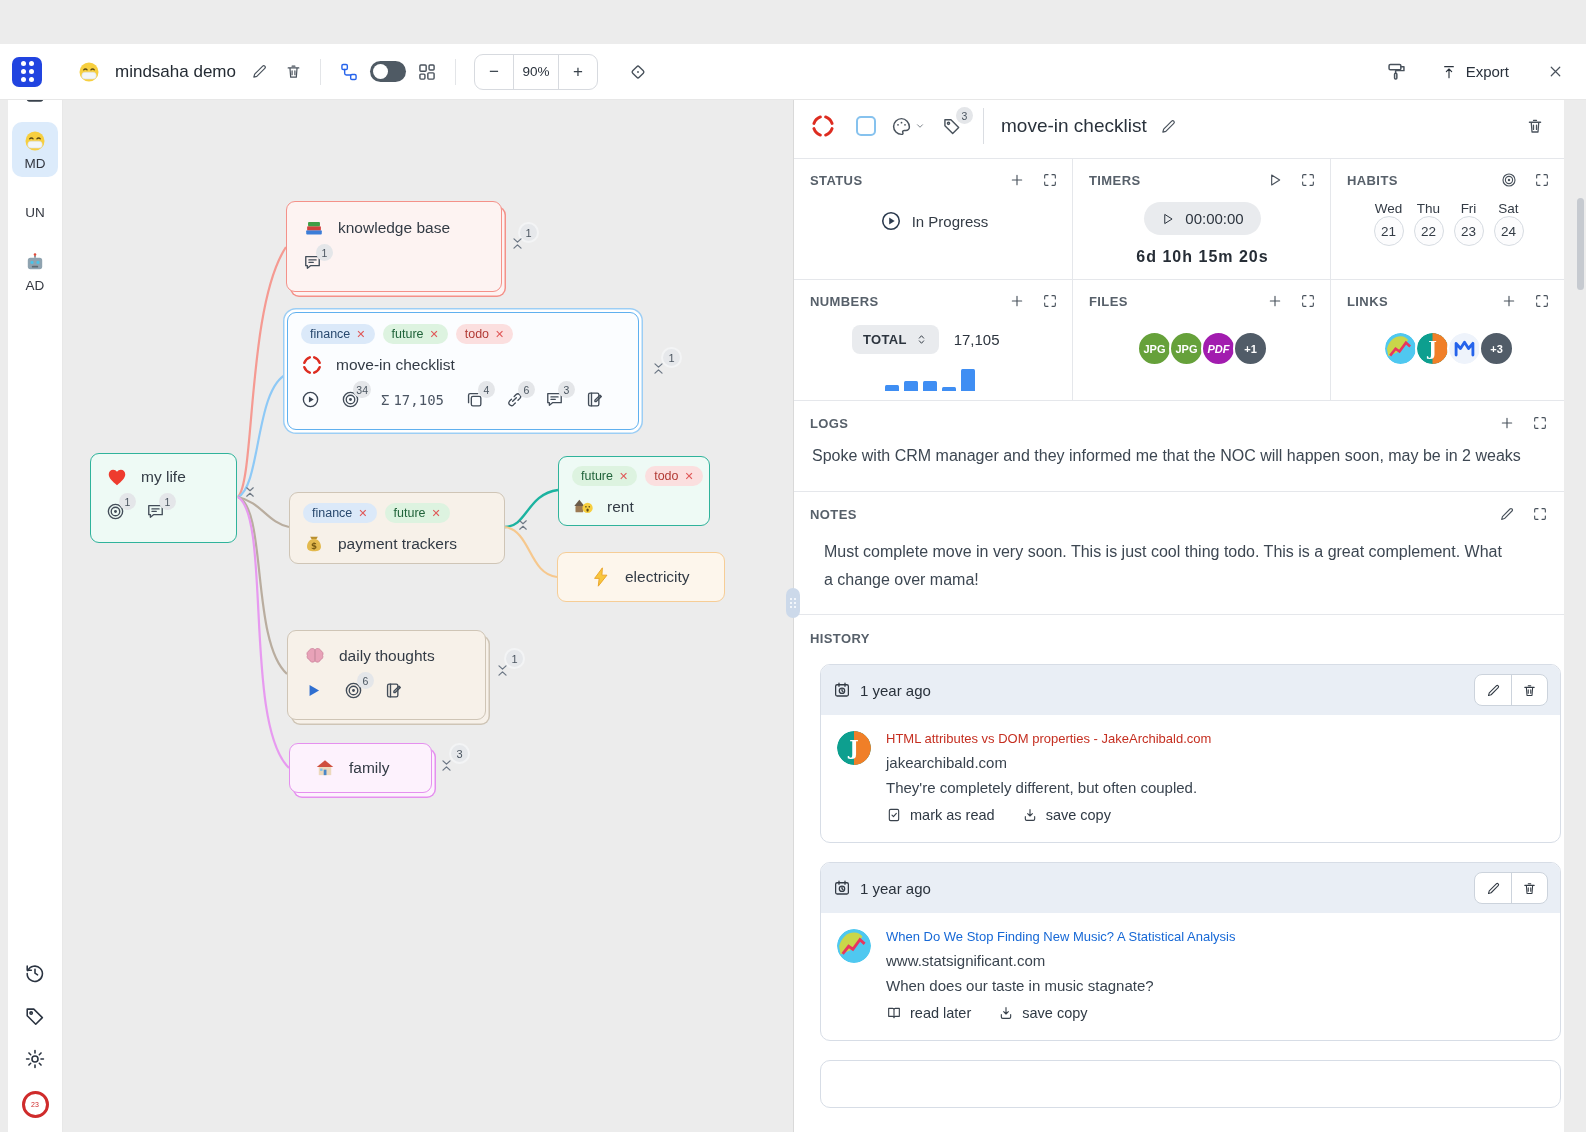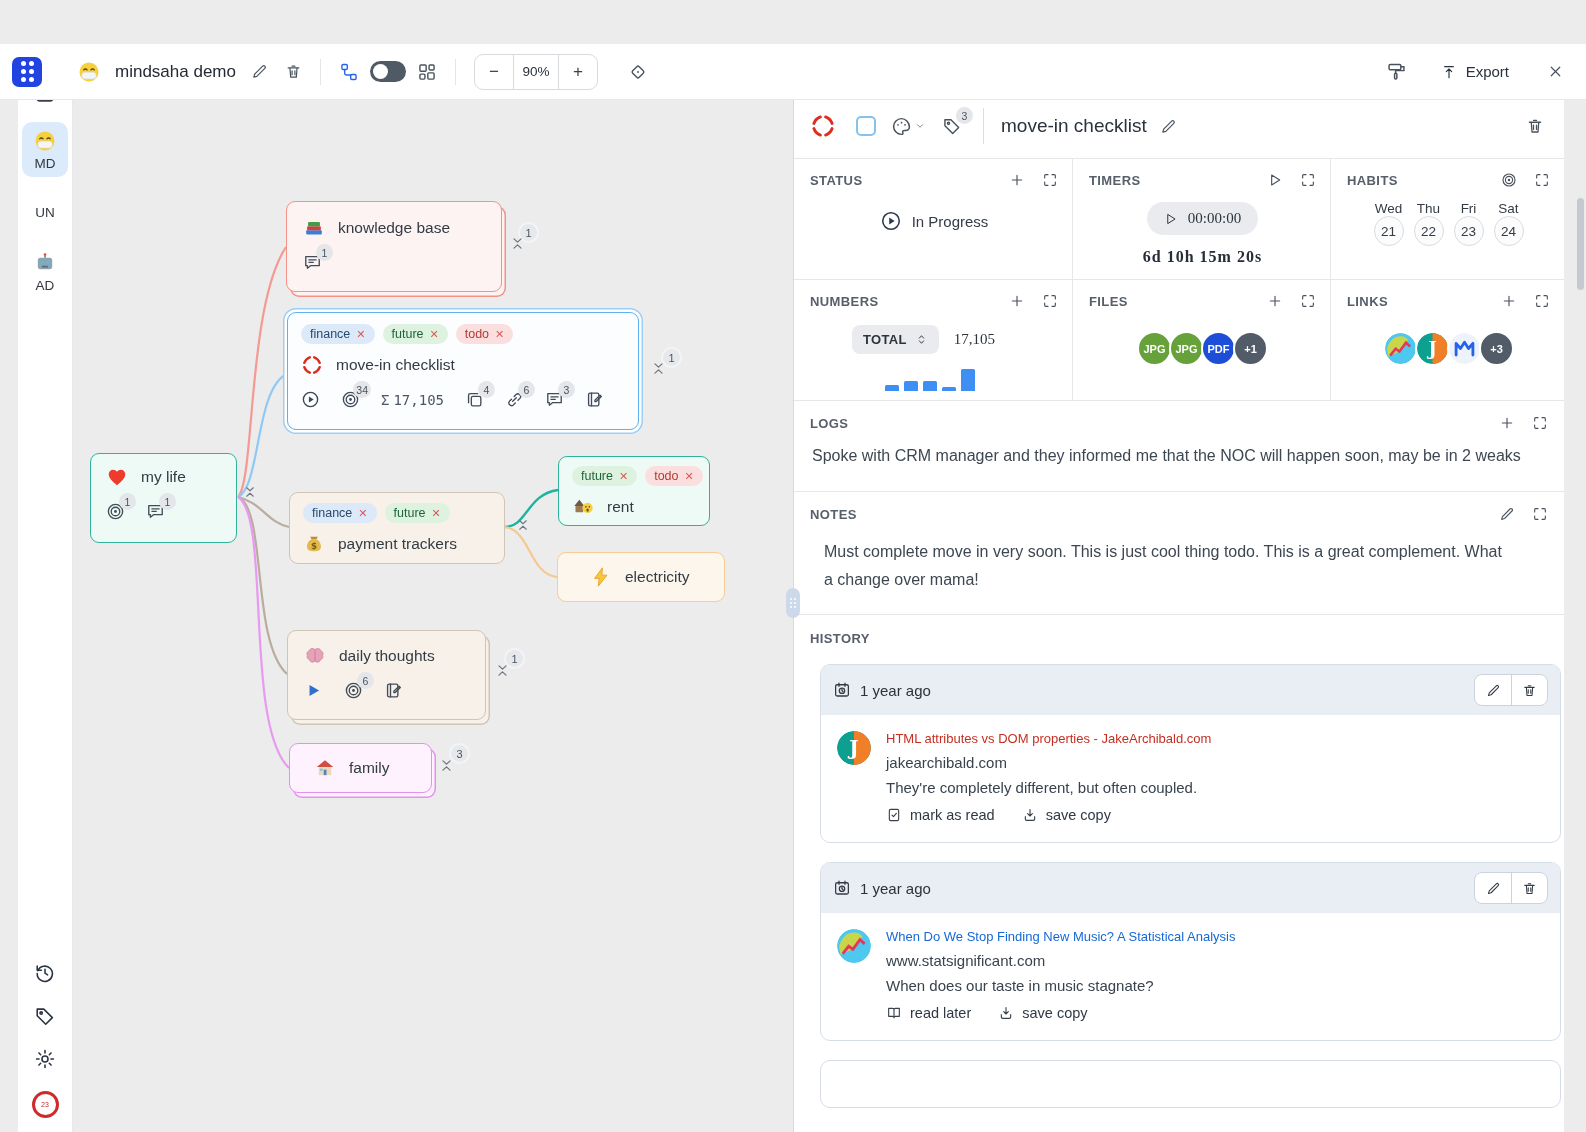--- a/index.html
+++ b/index.html
@@ -1,18 +1,18 @@
 <!DOCTYPE html>
 <html><head>
 <meta charset="utf-8">
 <style>
   * { margin:0; padding:0; box-sizing:border-box; }
   html,body { width:1586px; height:1132px; overflow:hidden; }
   body { font-family:"Liberation Sans", sans-serif; background:#ececec; color:#333b45; position:relative; }
-  .mono { font-family:Liberation Serif, serif; }
+  .mono { font-family:Liberation Sans, sans-serif; }
 
   .icn { display:inline-flex; align-items:center; justify-content:center; flex:0 0 auto; }
   .icn svg { width:100%; height:100%; display:block; }
 
   
   #topbar { position:absolute; top:0; left:0; width:1586px; height:56px; background:#fff; border-bottom:1px solid #e7e7e7; display:flex; align-items:center; z-index:30;margin-top:44px; }
   #app-logo { width:30px; height:30px; margin-left:12px; background:#2144e0; border-radius:7px; display:grid; grid-template-columns:repeat(2,5px); grid-template-rows:repeat(3,5px); gap:3px; align-content:center; justify-content:center; cursor:pointer; }
   #app-logo i { width:5px; height:5px; background:#fff; border-radius:50%; }
   .tb-emoji { width:24px; height:24px; margin-left:35px; }
   #map-title { font-size:17px; color:#242b33; margin-left:14px; }
@@ -22,21 +22,21 @@
   .switch { width:36px; height:21px; background:#4f5a64; border-radius:11px; position:relative; cursor:pointer; }
   .switch i { position:absolute; left:3px; top:3px; width:15px; height:15px; background:#fff; border-radius:50%; }
   #zoom-group { display:flex; align-items:stretch; height:36px; border:1px solid #d7dadf; border-radius:9px; overflow:hidden; background:#fff; }
   #zoom-group .zbtn { width:38px; display:flex; align-items:center; justify-content:center; font-size:17px; color:#39424c; cursor:pointer; }
   #zoom-level { width:46px; display:flex; align-items:center; justify-content:center; font-size:13.5px; color:#2a323c; border-left:1px solid #d7dadf; border-right:1px solid #d7dadf; }
   #topbar .right { margin-left:auto; display:flex; align-items:center; padding-right:22px; }
   #export-btn { display:flex; align-items:center; gap:9px; margin-left:34px; font-size:15px; color:#2a323c; cursor:pointer; }
   #close-btn { margin-left:38px; }
 
   
-  #sidebar { position:absolute; top:56px; left:18px; width:55px; bottom:0; background:#fff; border-right:1px solid #e8e8e8; display:flex; flex-direction:column; align-items:center; z-index:20; }
+  #sidebar { position:absolute; top:56px; left:8px; width:55px; bottom:0; background:#fff; border-right:1px solid #e8e8e8; display:flex; flex-direction:column; align-items:center; z-index:20; }
   #new-map-btn { margin-top:22px; width:26px; height:26px; color:#39424c; cursor:pointer; }
   .sb-item { width:46px; border-radius:10px; display:flex; flex-direction:column; align-items:center; padding:7px 0 6px; margin-top:18px; cursor:pointer; }
   .sb-item.active { background:#dcebfb; }
   .sb-item .em { width:24px; height:24px; }
   .sb-item .lbl { font-size:13.5px; color:#333740; margin-top:3px; }
   #sidebar .spacer { flex:1; }
   .sb-bottom { width:22px; height:22px; color:#2a3340; margin-bottom:21px; cursor:pointer; }
   #timer-ring { width:27px; height:27px; border:3px solid #cf2b2b; border-radius:50%; display:flex; align-items:center; justify-content:center; font-size:7px; color:#cf2b2b; margin-bottom:14px; cursor:pointer; }
 
   
@@ -778,21 +778,21 @@
           </span>
         <span class="icn hic">
             <svg viewBox="0 0 24 24" fill="none" stroke="currentColor" stroke-width="1.7" stroke-linecap="round" stroke-linejoin="round">
               <path d="M4 9V5.5A1.5 1.5 0 0 1 5.5 4H9M15 4h3.5A1.5 1.5 0 0 1 20 5.5V9M20 15v3.5a1.5 1.5 0 0 1-1.5 1.5H15M9 20H5.5A1.5 1.5 0 0 1 4 18.5V15"></path>
             </svg>
           </span>
       </div>
       <div class="circle-row" id="files-row">
           <span class="cbadge" style="background: rgb(102, 161, 58);">JPG</span>
           <span class="cbadge" style="background: rgb(102, 161, 58);">JPG</span>
-          <span class="cbadge" style="background: #1d4ed8;">PDF</span>
+          <span class="cbadge" style="background: #a21caf; font-style: italic;">PDF</span>
           <span class="cbadge" style="background: rgb(81, 92, 104);">+1</span>
         </div>
     </div>
     <div class="sec-col">
       <div class="sec-head">
         <span class="t">LINKS</span>
           <span class="sp"></span>
         <span class="icn hic">
             <svg viewBox="0 0 24 24" fill="none" stroke="currentColor" stroke-width="1.7" stroke-linecap="round" stroke-linejoin="round">
               <path d="M12 5v14M5 12h14"></path>

